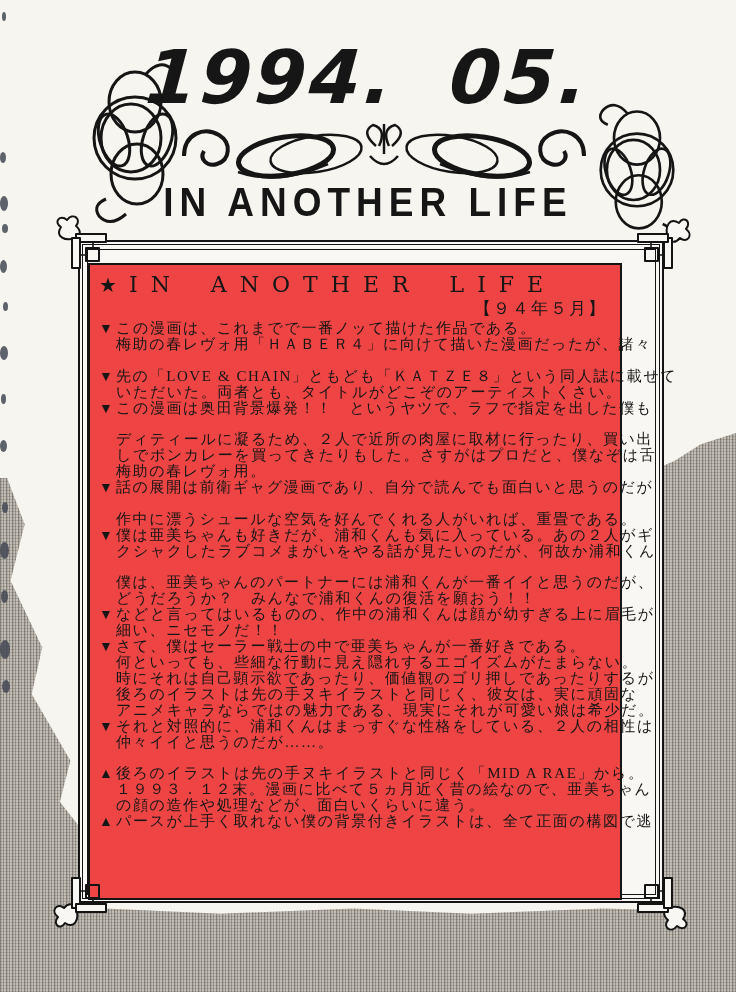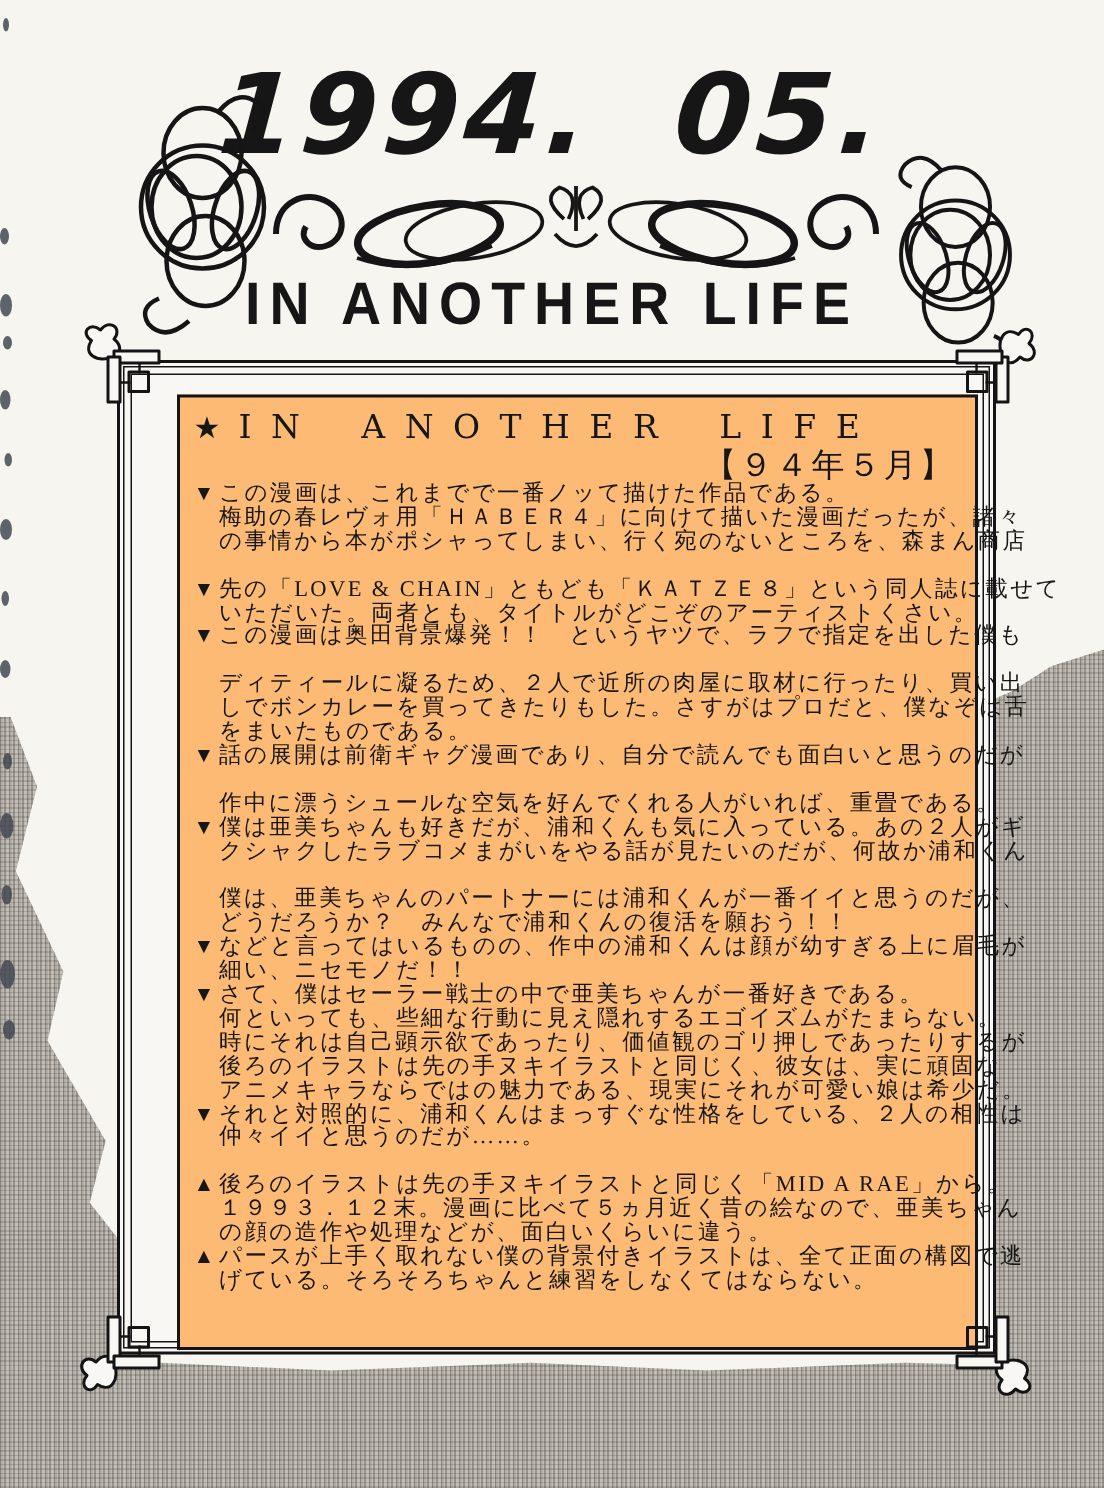--- a/index.html
+++ b/index.html
@@ -34,26 +34,26 @@
   .orn{position:absolute;z-index:3;}
 
   
   .frame{position:absolute;z-index:4;left:78px;top:240px;width:586px;height:663px;
     border:2.5px solid #141414;background:#f8f7f3;box-sizing:border-box;}
   .frame::before{content:"";position:absolute;inset:2px;border:1.3px solid #141414;}
   .frame::after{content:"";position:absolute;inset:6.5px;border:1.3px solid #141414;}
   .corner{position:absolute;z-index:6;width:58px;height:58px;}
 
   
-  .panel{position:absolute;z-index:5;left:118px;top:263px;width:534px;height:637px;
-    border:2px solid #141414;box-sizing:border-box;background:#fdba74;padding:7px 9px 0 9px;}
+  .panel{position:absolute;z-index:5;left:88px;top:263px;width:534px;height:637px;
+    border:2px solid #141414;box-sizing:border-box;background:#ef4444;padding:7px 9px 0 9px;}
   .p-title{font-family:"DejaVu Serif","Liberation Serif",serif;font-size:22px;line-height:26px;
     letter-spacing:13px;word-spacing:8px;white-space:nowrap;}
   .p-star{font-size:20px;letter-spacing:0;margin-right:12px;}
-  .p-date{text-align:right;font-size:22px;letter-spacing:2px;line-height:19px;margin:1px 4px 3px 0;}
+  .p-date{text-align:right;font-size:17px;letter-spacing:2px;line-height:19px;margin:1px 4px 3px 0;}
   .lines{font-size:15px;letter-spacing:1.6px;}
   .tline{display:flex;line-height:15.9px;min-height:15.9px;white-space:nowrap;}
   .mk{flex:0 0 17px;width:17px;font-size:14px;}
   .tx{flex:0 1 auto;}
 </style>
 </head>
 <body>
 
 <div class="canvas">
 
@@ -177,24 +177,20 @@
         <div class="tline">
           <span class="mk">▼</span>
           <span class="tx">この漫画は、これまでで一番ノッて描けた作品である。</span>
         </div>
         <div class="tline">
           <span class="mk"></span>
           <span class="tx">梅助の春レヴォ用「ＨＡＢＥＲ４」に向けて描いた漫画だったが、諸々</span>
         </div>
         <div class="tline">
           <span class="mk"></span>
-          <span class="tx">の事情から本がポシャってしまい、行く宛のないところを、森まん商店</span>
-        </div>
-        <div class="tline">
-          <span class="mk"></span>
         </div>
         <div class="tline">
           <span class="mk">▼</span>
           <span class="tx">先の「LOVE &amp; CHAIN」ともども「ＫＡＴＺＥ８」という同人誌に載せて</span>
         </div>
         <div class="tline">
           <span class="mk"></span>
           <span class="tx">いただいた。両者とも、タイトルがどこぞのアーティストくさい。</span>
         </div>
         <div class="tline">
@@ -207,21 +203,21 @@
         <div class="tline">
           <span class="mk"></span>
           <span class="tx">ディティールに凝るため、２人で近所の肉屋に取材に行ったり、買い出</span>
         </div>
         <div class="tline">
           <span class="mk"></span>
           <span class="tx">しでボンカレーを買ってきたりもした。さすがはプロだと、僕なぞは舌</span>
         </div>
         <div class="tline">
           <span class="mk"></span>
-          <span class="tx">をまいたものである。</span>
+          <span class="tx">梅助の春レヴォ用。</span>
         </div>
         <div class="tline">
           <span class="mk">▼</span>
           <span class="tx">話の展開は前衛ギャグ漫画であり、自分で読んでも面白いと思うのだが</span>
         </div>
         <div class="tline">
           <span class="mk"></span>
         </div>
         <div class="tline">
           <span class="mk"></span>
@@ -297,18 +293,17 @@
         <div class="tline">
           <span class="mk"></span>
           <span class="tx">の顔の造作や処理などが、面白いくらいに違う。</span>
         </div>
         <div class="tline">
           <span class="mk">▲</span>
           <span class="tx">パースが上手く取れない僕の背景付きイラストは、全て正面の構図で逃</span>
         </div>
         <div class="tline">
           <span class="mk"></span>
-          <span class="tx">げている。そろそろちゃんと練習をしなくてはならない。</span>
         </div>
       </div>
   </div>
 
 </div>
 
 </body></html>

